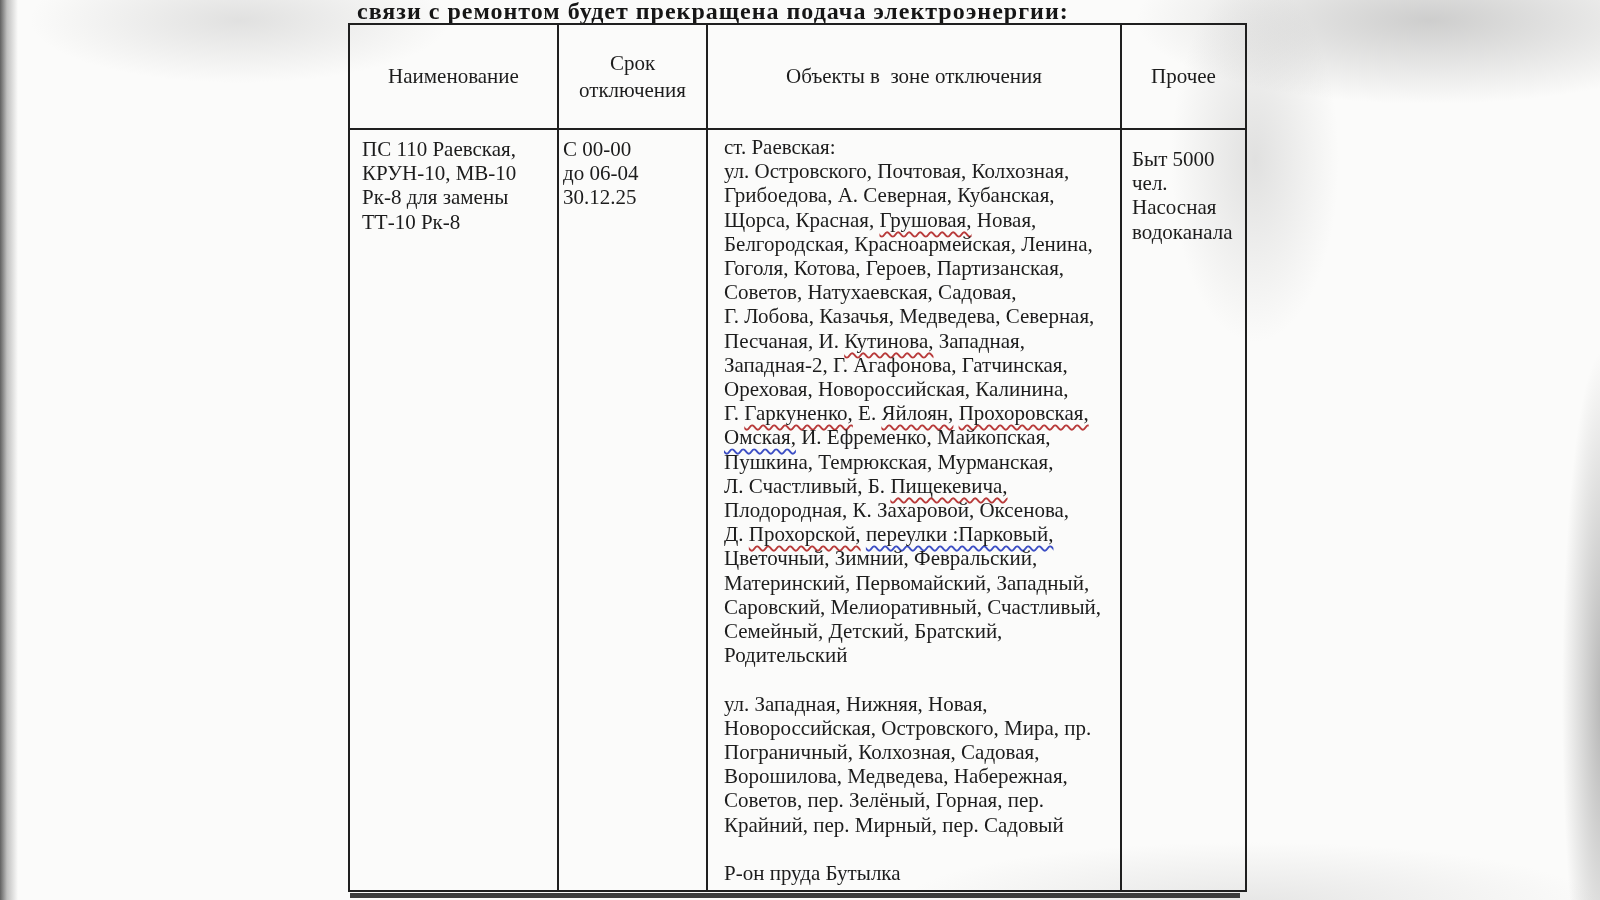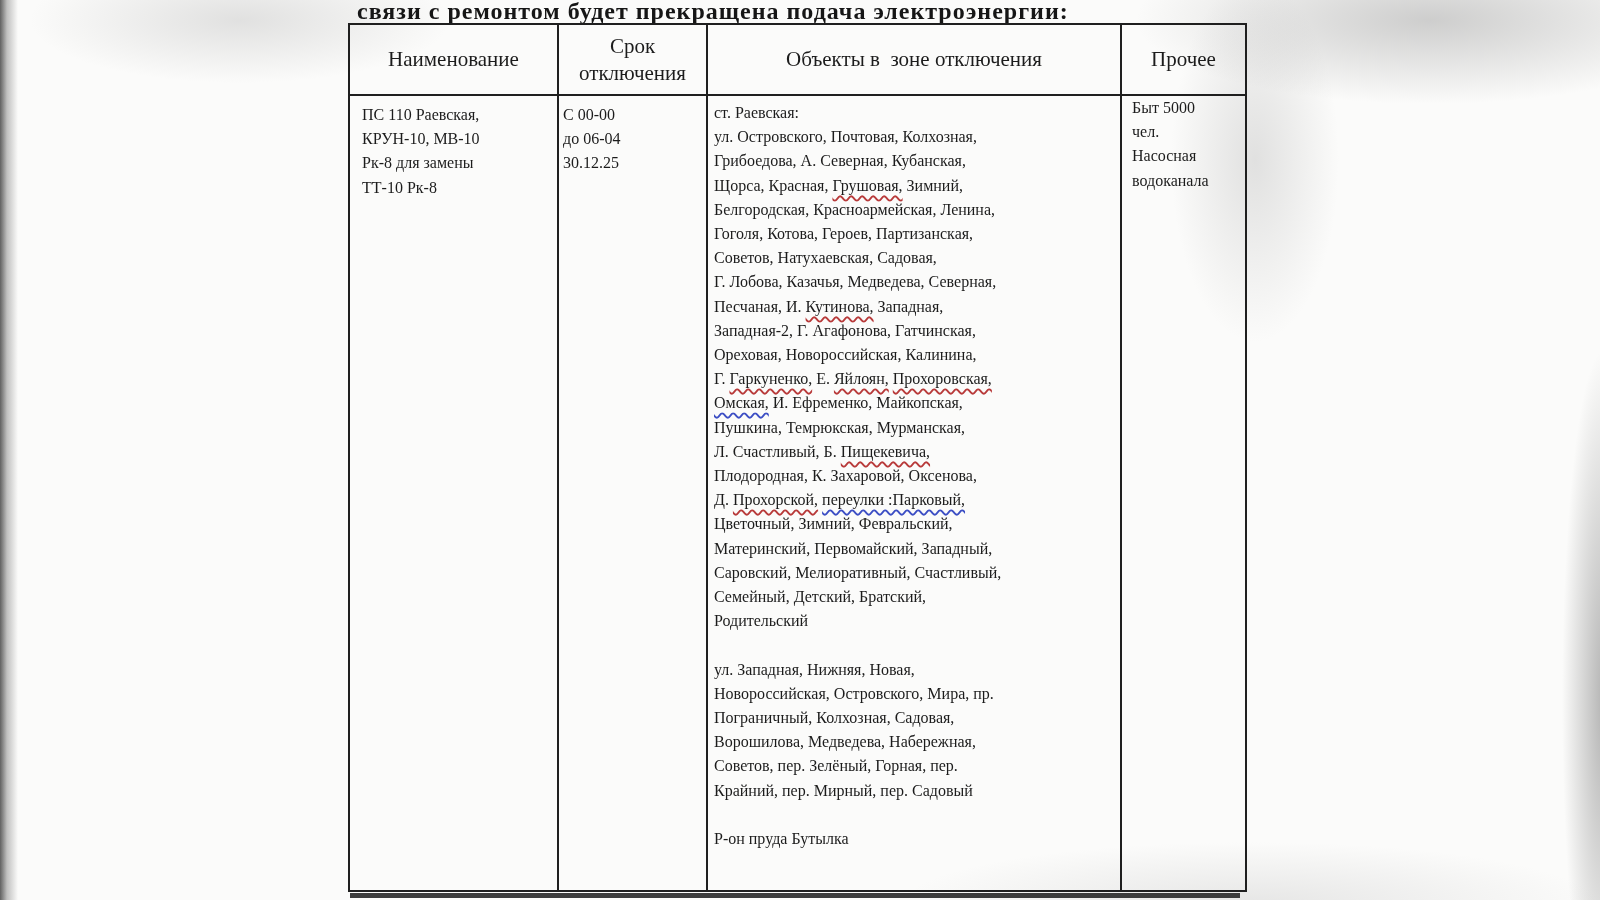--- a/index.html
+++ b/index.html
@@ -26,29 +26,29 @@
     background:linear-gradient(to right, rgba(70,70,70,.85) 0px, rgba(120,120,120,.45) 7px, rgba(255,255,255,0) 18px);}
   .intro{position:absolute;left:357px;top:-2px;font-size:24px;font-weight:bold;
     letter-spacing:1px;white-space:nowrap;color:#161616;}
   table.outage{position:absolute;left:348px;top:23px;width:897px;height:869px;
     border-collapse:collapse;table-layout:fixed;}
   table.outage col.c1{width:209px}
   table.outage col.c2{width:149px}
   table.outage col.c3{width:414px}
   table.outage col.c4{width:125px}
   table.outage th, table.outage td{border:2px solid var(--border);}
-  table.outage thead tr{height:71px;margin-top:44px;}
+  table.outage thead tr{height:105px;margin-top:44px;}
   table.outage th{font-weight:normal;font-size:21px;text-align:center;
     vertical-align:middle;line-height:1.25;white-space:pre-wrap;padding:2px 4px;}
-  table.outage td{vertical-align:top;font-size:16px;margin-top:44px;}
+  table.outage td{vertical-align:top;font-size:21px;margin-top:44px;}
   .ln{line-height:24.2px;white-space:nowrap;overflow:visible;}
   td.cell-name{padding:7px 4px 0 12px;}
   td.cell-period{padding:7px 4px 0 4px;text-align:left;}
-  td.cell-objects{padding:5px 2px 0 6px;}
-  td.cell-other{padding:0 2px 0 10px;}
+  td.cell-objects{padding:5px 2px 0 16px;}
+  td.cell-other{padding:17px 2px 0 10px;}
   .sq-red{text-decoration:underline;text-decoration-style:wavy;
     text-decoration-color:var(--sq-red);text-decoration-thickness:2px;
     text-underline-offset:4px;text-decoration-skip-ink:none;}
   .sq-blue{text-decoration:underline;text-decoration-style:wavy;
     text-decoration-color:var(--sq-blue);text-decoration-thickness:2px;
     text-underline-offset:4px;text-decoration-skip-ink:none;}
   .bottom-shadow{position:absolute;left:350px;top:893px;width:890px;height:5px;
     background:var(--shadow);filter:blur(.6px);}
 </style>
 </head>
@@ -84,21 +84,21 @@
           </td>
         <td class="cell-period">
             <div class="ln"><span>С 00-00</span></div>
             <div class="ln"><span>до 06-04</span></div>
             <div class="ln"><span>30.12.25</span></div>
           </td>
         <td class="cell-objects">
             <div class="ln"><span>ст. Раевская:</span></div>
             <div class="ln"><span>ул. Островского, Почтовая, Колхозная,</span></div>
             <div class="ln"><span>Грибоедова, А. Северная, Кубанская,</span></div>
-            <div class="ln"><span>Щорса, Красная, </span><span class="sq-red">Грушовая,</span><span> Зимний,</span></div>
+            <div class="ln"><span>Щорса, Красная, </span><span class="sq-red">Грушовая,</span><span> Новая,</span></div>
             <div class="ln"><span>Белгородская, Красноармейская, Ленина,</span></div>
             <div class="ln"><span>Гоголя, Котова, Героев, Партизанская,</span></div>
             <div class="ln"><span>Советов, Натухаевская, Садовая,</span></div>
             <div class="ln"><span>Г. Лобова, Казачья, Медведева, Северная,</span></div>
             <div class="ln"><span>Песчаная, И. </span><span class="sq-red">Кутинова,</span><span> Западная,</span></div>
             <div class="ln"><span>Западная-2, Г. Агафонова, Гатчинская,</span></div>
             <div class="ln"><span>Ореховая, Новороссийская, Калинина,</span></div>
             <div class="ln"><span>Г. </span><span class="sq-red">Гаркуненко,</span><span> Е. </span><span class="sq-red">Яйлоян,</span><span> </span><span class="sq-red">Прохоровская,</span></div>
             <div class="ln"><span class="sq-blue">Омская,</span><span> И. Ефременко, Майкопская,</span></div>
             <div class="ln"><span>Пушкина, Темрюкская, Мурманская,</span></div>

